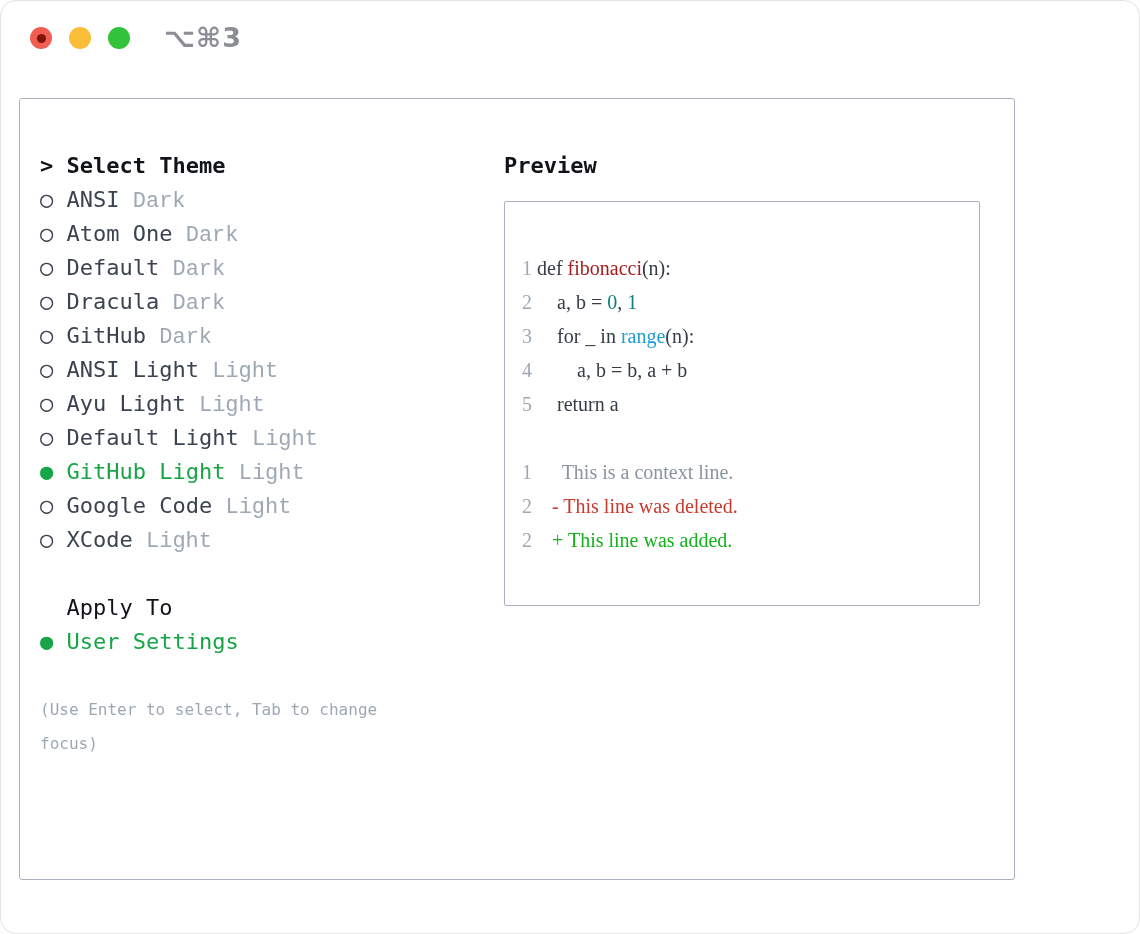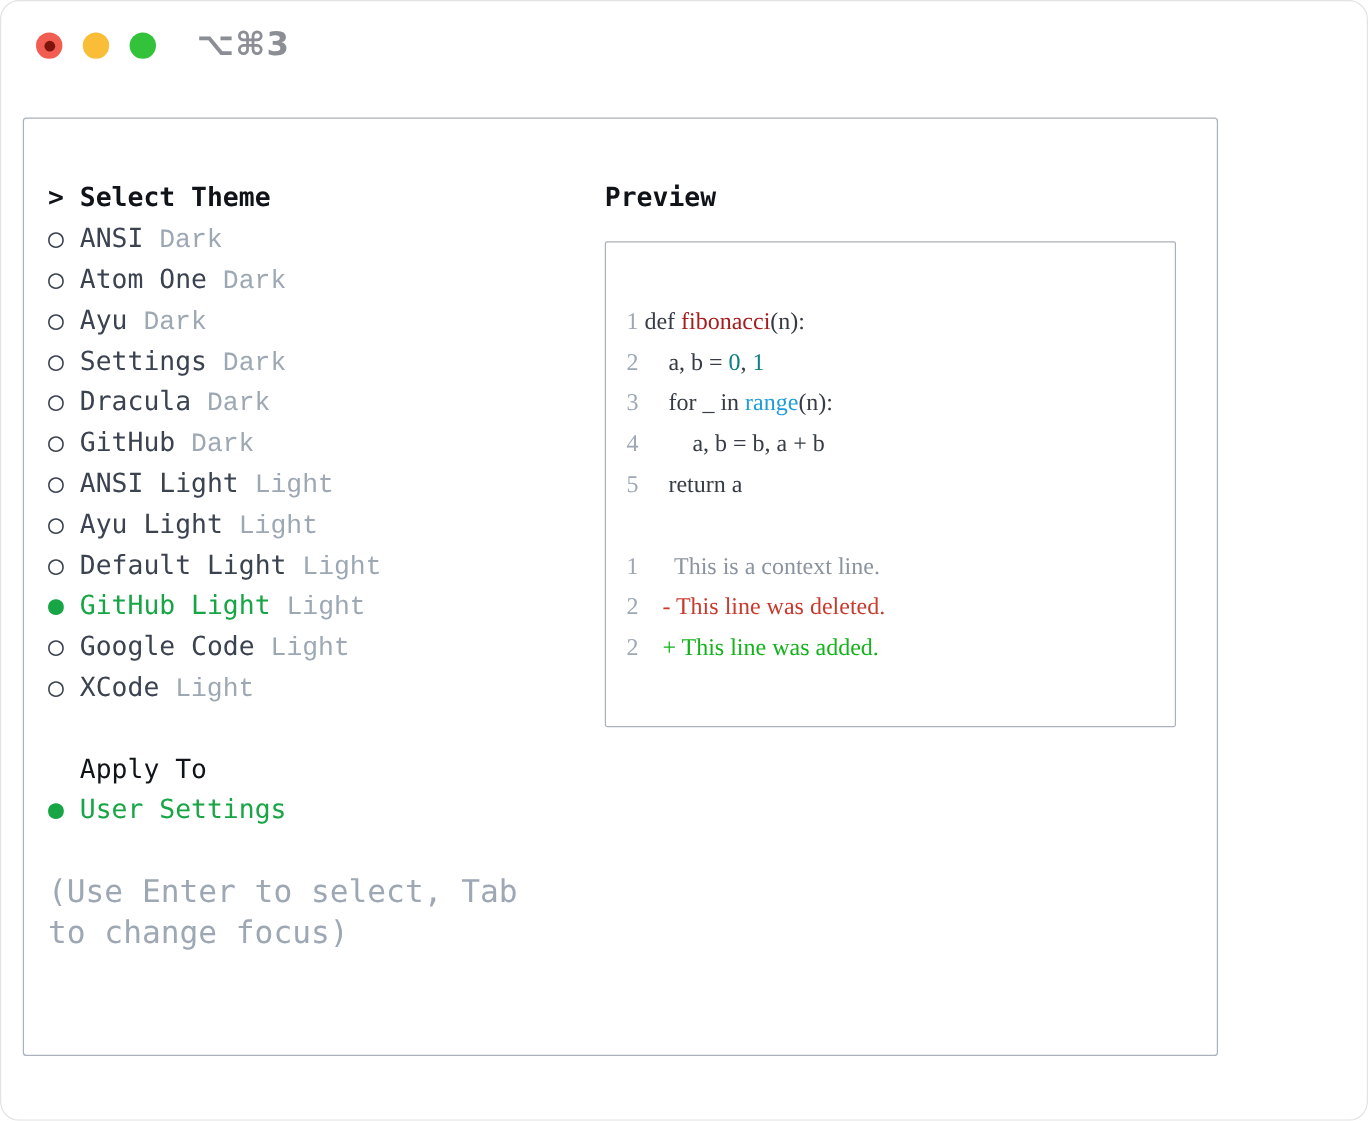--- a/index.html
+++ b/index.html
@@ -28,21 +28,21 @@
   .row{height:34px;line-height:34px;white-space:pre;}
   .row.blank{height:34px;}
   .heading{font-weight:bold;color:var(--heading);}
   .prompt{font-weight:bold;color:var(--heading);}
   .bullet{color:var(--item-fg);}
   .bullet.sel{color:var(--ui-green);}
   .item-name{color:var(--item-fg);}
   .item-name.sel{color:var(--ui-green);}
   .item-tag{color:var(--muted);font-family:Liberation Mono, monospace;}
   .hint{
-    margin-top:0;color:var(--muted);font-size:26px;line-height:34px;
+    margin-top:0;color:var(--muted);font-size:16px;line-height:34px;
     max-width:398px;white-space:normal;
   }
   
   .col-right{position:absolute;left:484px;top:50px;}
   .preview-title{font-size:22px;height:34px;line-height:34px;font-weight:bold;color:var(--heading);}
   .preview-box{
     margin-top:18px;width:476px;height:405px;box-sizing:border-box;
     border:1.5px solid var(--panel-border);border-radius:2px;background:#ffffff;
     padding:49px 8px 0 17px;overflow:hidden;
   }
@@ -68,22 +68,21 @@
     <span class="tl green"></span>
     <span class="win-title">⌥⌘3</span>
   </div>
 
   <div class="panel">
     <div class="col-left">
       <div class="row"><span class="prompt">&gt;</span><span> </span><span class="heading">Select Theme</span></div>
       <div id="theme-list">
           <div class="row"><span class="bullet">○</span><span> </span><span class="item-name">ANSI</span><span> </span><span class="item-tag">Dark</span></div>
           <div class="row"><span class="bullet">○</span><span> </span><span class="item-name">Atom One</span><span> </span><span class="item-tag">Dark</span></div>
-          <div class="row"><span class="bullet">○</span><span> </span><span class="item-name">Ayu</span><span> </span><span class="item-tag">Dark</span></div>
-          <div class="row"><span class="bullet">○</span><span> </span><span class="item-name">Settings</span><span> </span><span class="item-tag">Dark</span></div>
+          <div class="row"><span class="bullet">○</span><span> </span><span class="item-name">Default</span><span> </span><span class="item-tag">Dark</span></div>
           <div class="row"><span class="bullet">○</span><span> </span><span class="item-name">Dracula</span><span> </span><span class="item-tag">Dark</span></div>
           <div class="row"><span class="bullet">○</span><span> </span><span class="item-name">GitHub</span><span> </span><span class="item-tag">Dark</span></div>
           <div class="row"><span class="bullet">○</span><span> </span><span class="item-name">ANSI Light</span><span> </span><span class="item-tag">Light</span></div>
           <div class="row"><span class="bullet">○</span><span> </span><span class="item-name">Ayu Light</span><span> </span><span class="item-tag">Light</span></div>
           <div class="row"><span class="bullet">○</span><span> </span><span class="item-name">Default Light</span><span> </span><span class="item-tag">Light</span></div>
           <div class="row"><span class="bullet sel">●</span><span> </span><span class="item-name sel">GitHub Light</span><span> </span><span class="item-tag">Light</span></div>
           <div class="row"><span class="bullet">○</span><span> </span><span class="item-name">Google Code</span><span> </span><span class="item-tag">Light</span></div>
           <div class="row"><span class="bullet">○</span><span> </span><span class="item-name">XCode</span><span> </span><span class="item-tag">Light</span></div>
         </div>
       <div class="row blank"></div>

